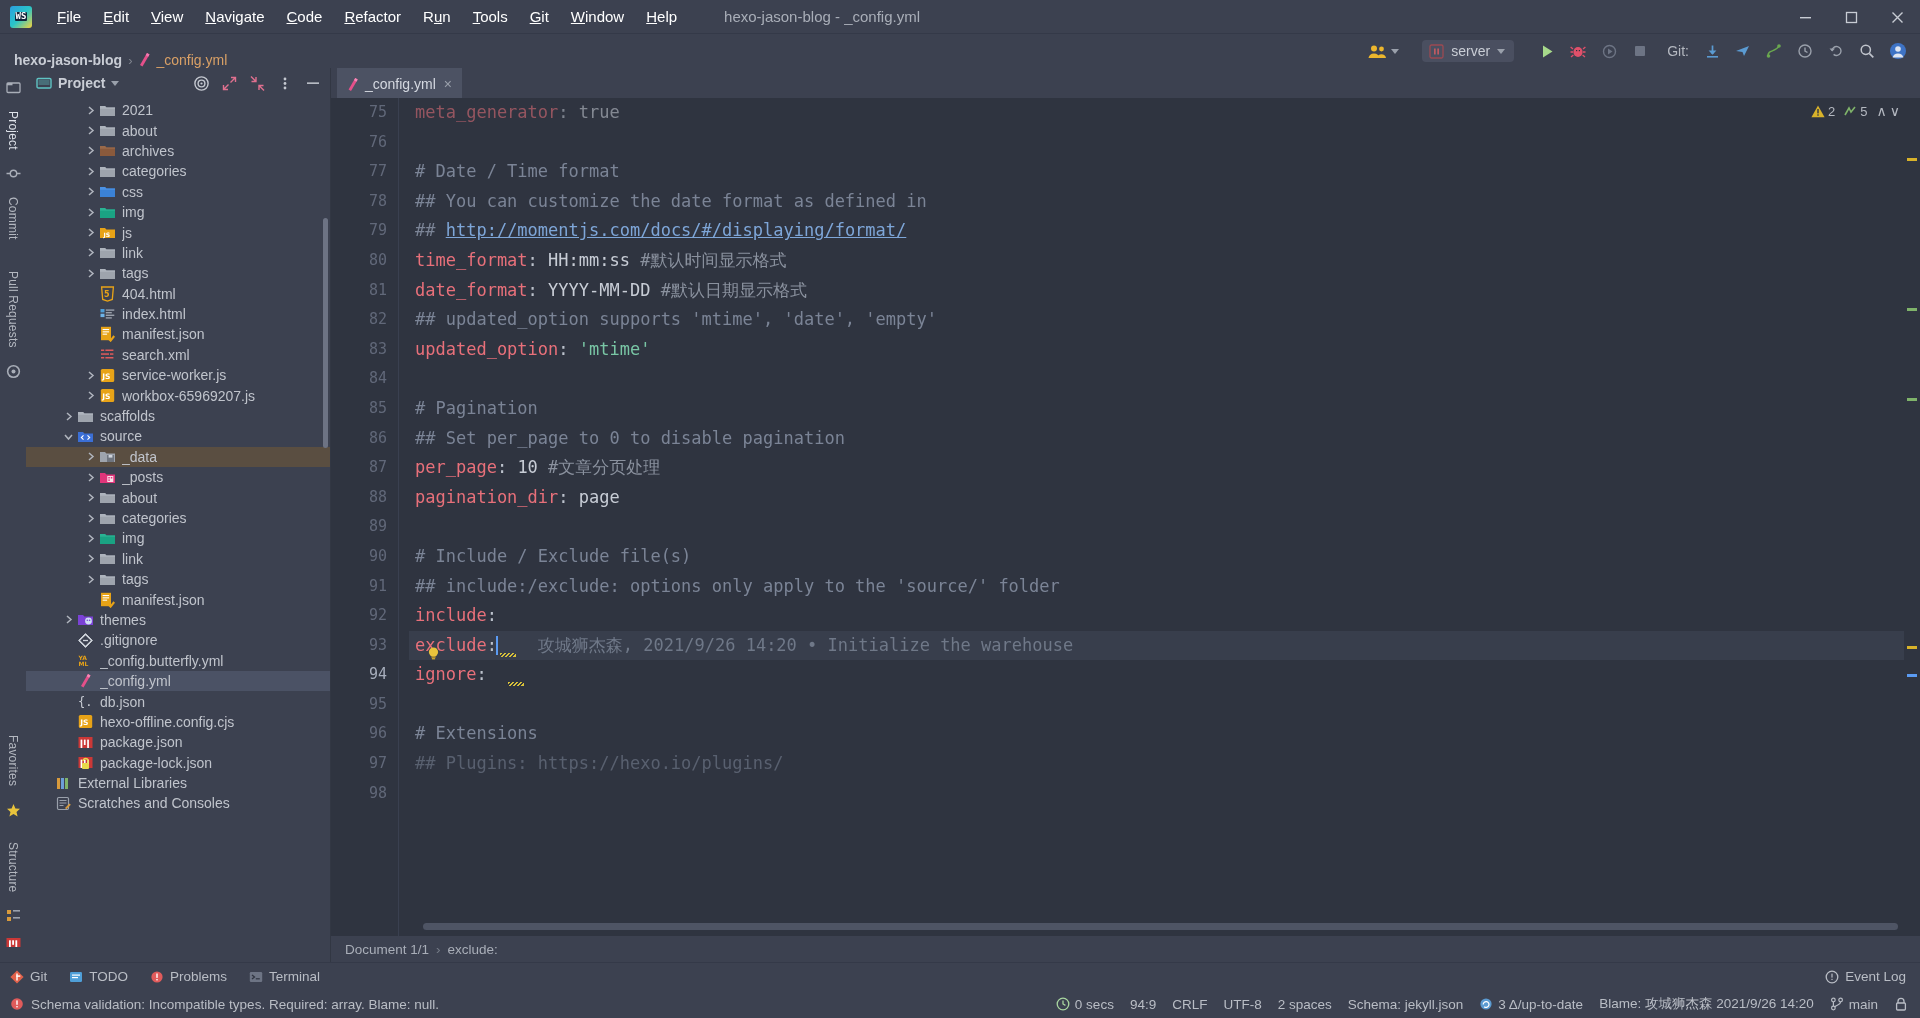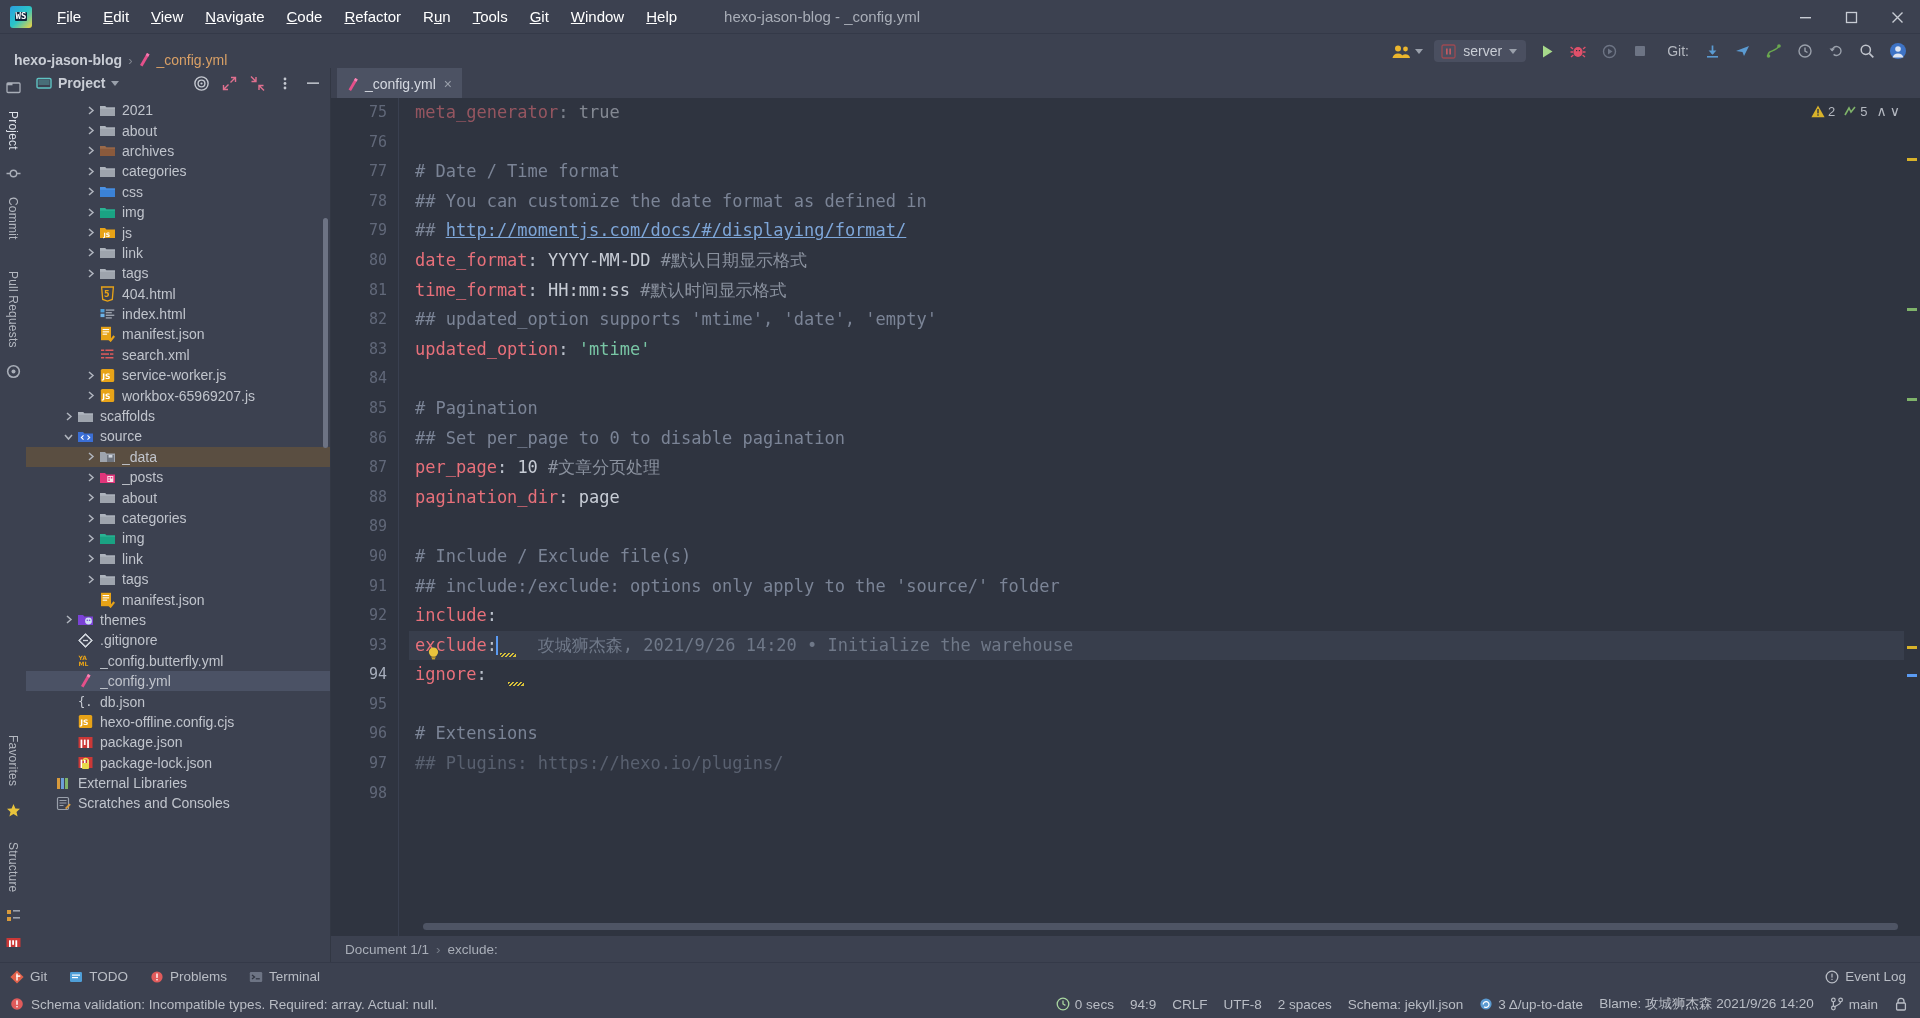--- a/index.html
+++ b/index.html
@@ -84,21 +84,21 @@
     position:absolute; right:8px; top:0; height:34px;
     display:flex; align-items:center; gap:3px;
   }
   .tb-btn{
     width:28px;height:26px;display:flex;align-items:center;justify-content:center;
     border-radius:3px; cursor:default;
   }
   .run-config{
     display:flex;align-items:center;gap:7px;
     background:#4a4f60; border-radius:4px;
-    padding:3px 9px 3px 7px; margin:0 4px;
+    padding:3px 9px 3px 7px; margin:0 16px;
     color:#c9cdd5;font-size:14px;
   }
   .git-label{ color:#b4b8c0; font-size:14px; margin:0 6px 0 10px;}
   .caret{ width:0;height:0;border-left:4.5px solid transparent;border-right:4.5px solid transparent;border-top:5px solid #9aa0ab;}
 
   
   .body{
     flex:1 1 auto; display:flex; min-height:0;
     background:#3c4150;
   }
@@ -1022,22 +1022,22 @@
             <div class="gline">96</div>
             <div class="gline">97</div>
             <div class="gline">98</div>
           </div>
         <div class="codearea" id="codearea">
             <div class="cline clipped"><span class="c-key">meta_generator</span><span class="">: </span><span class="c-val">true</span></div>
             <div class="cline"></div>
             <div class="cline"><span class="c-com"># Date / Time format</span></div>
             <div class="cline"><span class="c-com">## You can customize the date format as defined in</span></div>
             <div class="cline"><span class="c-com">## </span><span class="c-link">http://momentjs.com/docs/#/displaying/format/</span></div>
+            <div class="cline"><span class="c-key">time_format</span><span class="">: </span><span class="c-val">HH:mm:ss </span><span class="c-cn">#默认时间显示格式</span></div>
             <div class="cline"><span class="c-key">date_format</span><span class="">: </span><span class="c-val">YYYY-MM-DD </span><span class="c-cn">#默认日期显示格式</span></div>
-            <div class="cline"><span class="c-key">time_format</span><span class="">: </span><span class="c-val">HH:mm:ss </span><span class="c-cn">#默认时间显示格式</span></div>
             <div class="cline"><span class="c-com">## updated_option supports 'mtime', 'date', 'empty'</span></div>
             <div class="cline"><span class="c-key">updated_option</span><span class="">: </span><span class="c-str">'mtime'</span></div>
             <div class="cline"></div>
             <div class="cline"><span class="c-com"># Pagination</span></div>
             <div class="cline"><span class="c-com">## Set per_page to 0 to disable pagination</span></div>
             <div class="cline"><span class="c-key">per_page</span><span class="">: </span><span class="c-num">10 </span><span class="c-cn">#文章分页处理</span></div>
             <div class="cline"><span class="c-key">pagination_dir</span><span class="">: </span><span class="c-val">page</span></div>
             <div class="cline"></div>
             <div class="cline"><span class="c-com"># Include / Exclude file(s)</span></div>
             <div class="cline"><span class="c-com">## include:/exclude: options only apply to the 'source/' folder</span></div>
@@ -1151,21 +1151,21 @@
 
   <div class="statusbar">
     <div class="sb-left">
       <span>
         <svg width="14" height="14" viewBox="0 0 14 14">
             <circle cx="7" cy="7" r="5.8" fill="#e05b5b"></circle>
             <rect x="6.3" y="3.4" width="1.4" height="4.4" fill="#fff"></rect>
             <rect x="6.3" y="9" width="1.4" height="1.4" fill="#fff"></rect>
           </svg>
       </span>
-      <span>Schema validation: Incompatible types. Required: array. Actual: null.</span>
+      <span>Schema validation: Incompatible types. Required: array. Blame: null.</span>
     </div>
     <div class="sb-right" id="sb-right">
         <div class="sb-item">
           <span>
             <svg width="14" height="14" viewBox="0 0 14 14">
               <circle cx="7" cy="7" r="5.8" fill="none" stroke="#a9d6a0" stroke-width="1.3"></circle>
               <path d="M7 3.6 L7 7 L9.4 8.4" stroke="#a9d6a0" stroke-width="1.3" fill="none"></path>
             </svg>
           </span>
           <span>0 secs</span>

